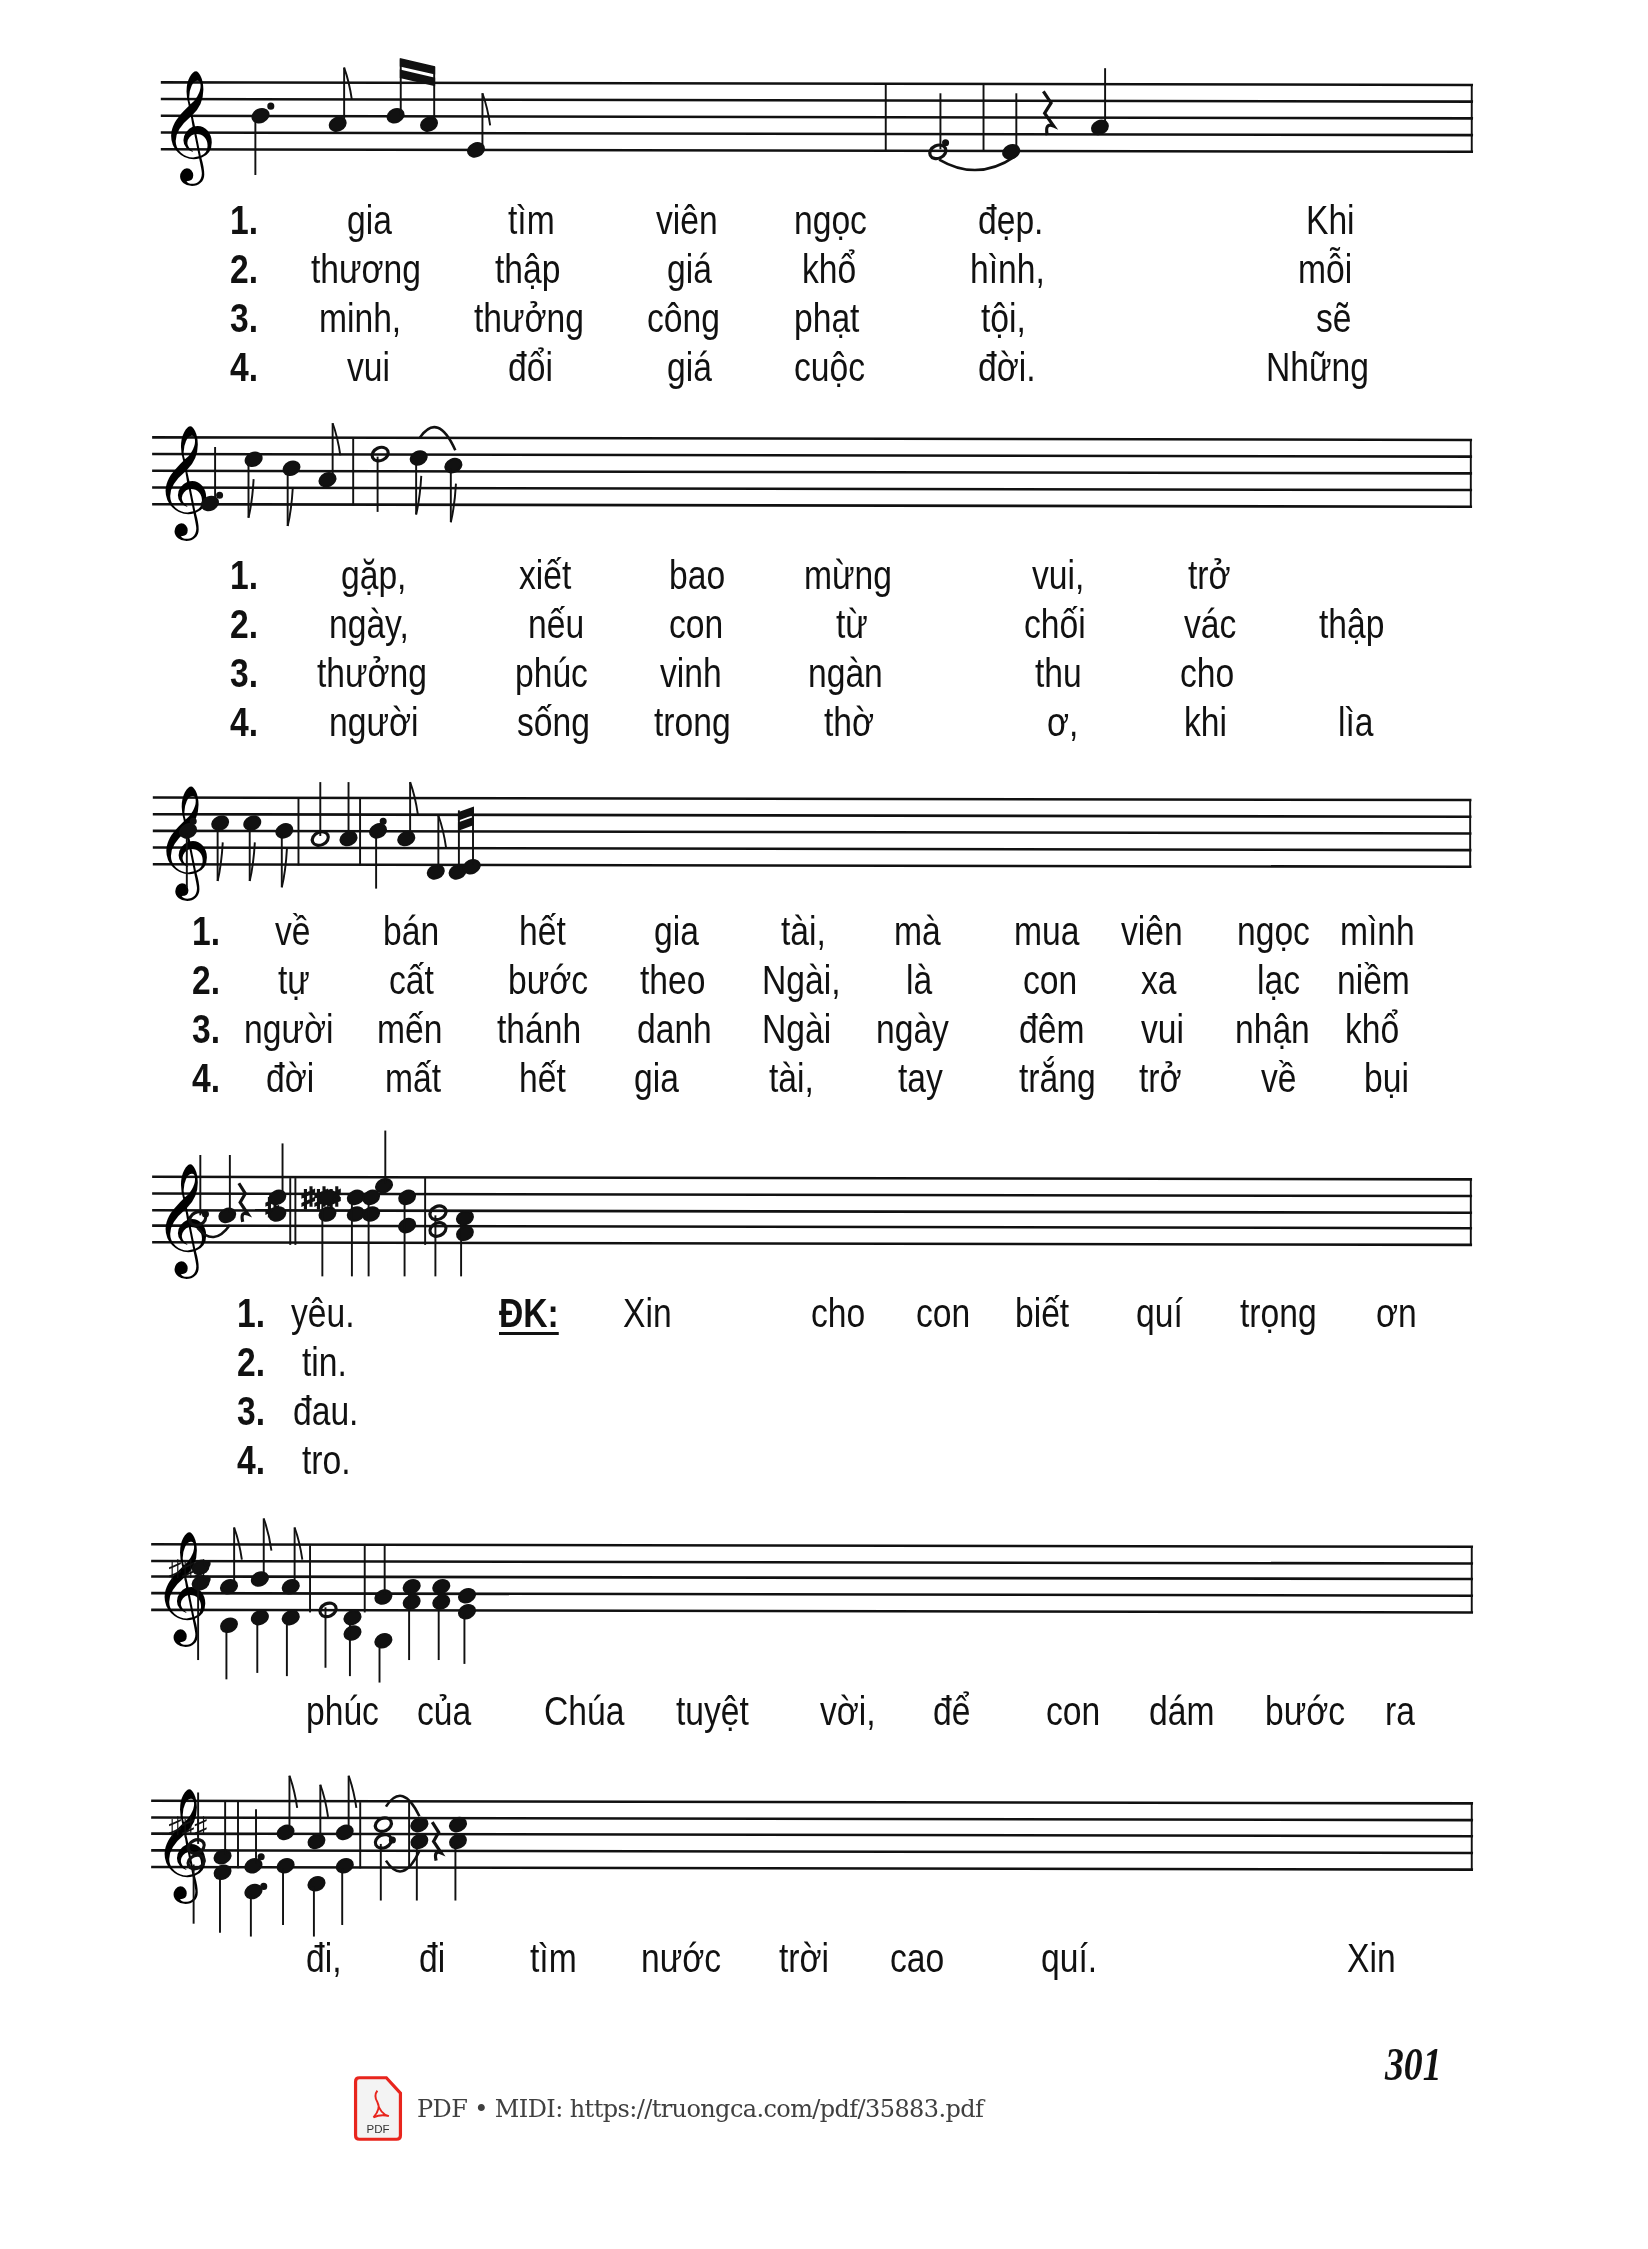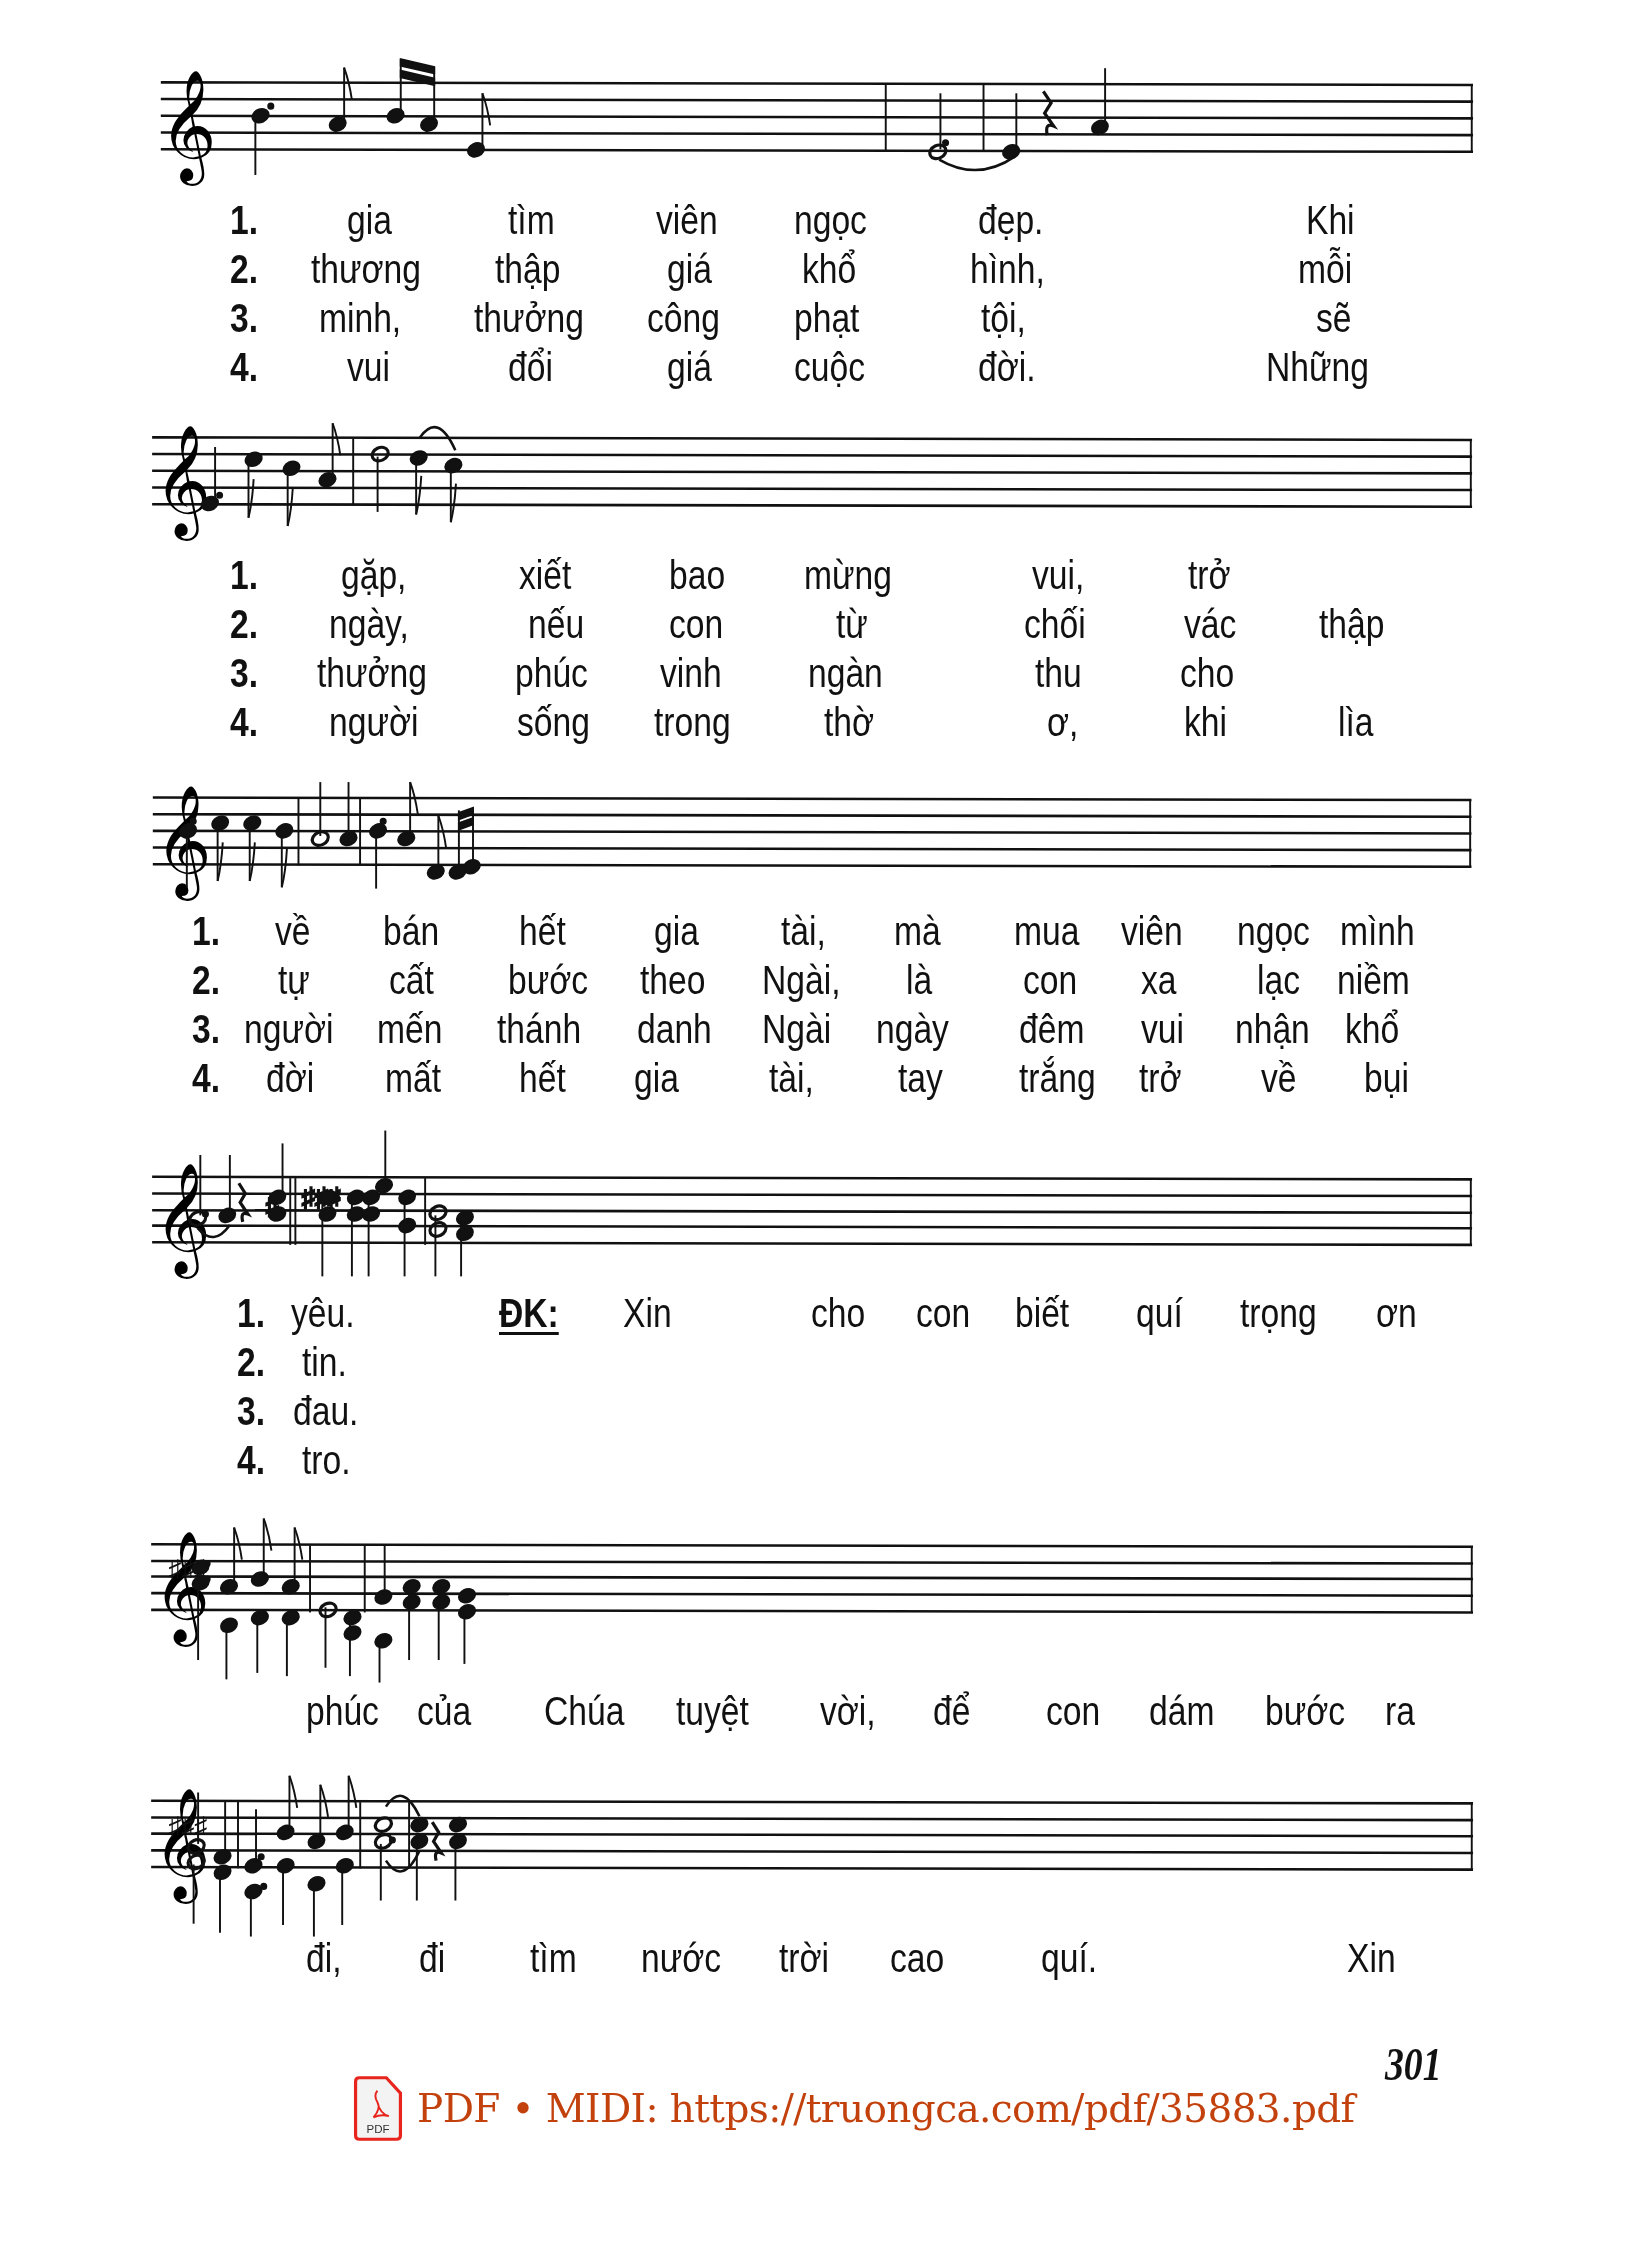--- a/index.html
+++ b/index.html
@@ -6,21 +6,21 @@
   body{width:1648px;height:2250px;position:relative;overflow:hidden;font-family:"Liberation Sans Narrow","Liberation Sans",sans-serif;color:#111;}
   .staff{position:absolute;left:0;width:1648px;}
   .staff svg{position:absolute;left:0;top:0;}
   .lyric-block{position:absolute;left:0;width:1648px;}
   .lyric-line{position:absolute;height:49px;white-space:nowrap;}
   .w{position:absolute;font-size:41px;line-height:49px;transform:scaleX(0.82);transform-origin:left center;font-family:"Liberation Sans",sans-serif;}
   .num{font-weight:bold;}
   .dk{font-weight:bold;text-decoration:underline;text-decoration-thickness:3.2px;text-underline-offset:5.1px;}
   .footer{position:absolute;left:353px;top:2073px;height:71px;display:flex;align-items:center;}
   .pdf-icon{width:50px;height:67px;position:relative;}
-  .footer-text{font-family:"DejaVu Serif","Liberation Serif",serif;font-size:39px;margin-left:14px;letter-spacing:-0.6px;color:#c2410c;}
+  .footer-text{font-family:"DejaVu Serif","Liberation Serif",serif;font-size:24px;margin-left:14px;letter-spacing:-0.6px;color:#404040;}
   .page-num{position:absolute;left:1385px;top:2038px;font-family:"Liberation Serif",serif;font-style:italic;font-weight:bold;font-size:46px;transform:scaleX(0.82);transform-origin:left center;}
 </style>
 </head>
 <body>
 
 <div class="staff" style="top:0;height:193px;">
   <svg width="1648" height="193" viewBox="0 0 2562 300">
     <g stroke="#111" stroke-width="4">
       <line x1="250" y1="128" x2="2290" y2="132"></line>
         <line x1="250" y1="154" x2="2290" y2="158"></line>

